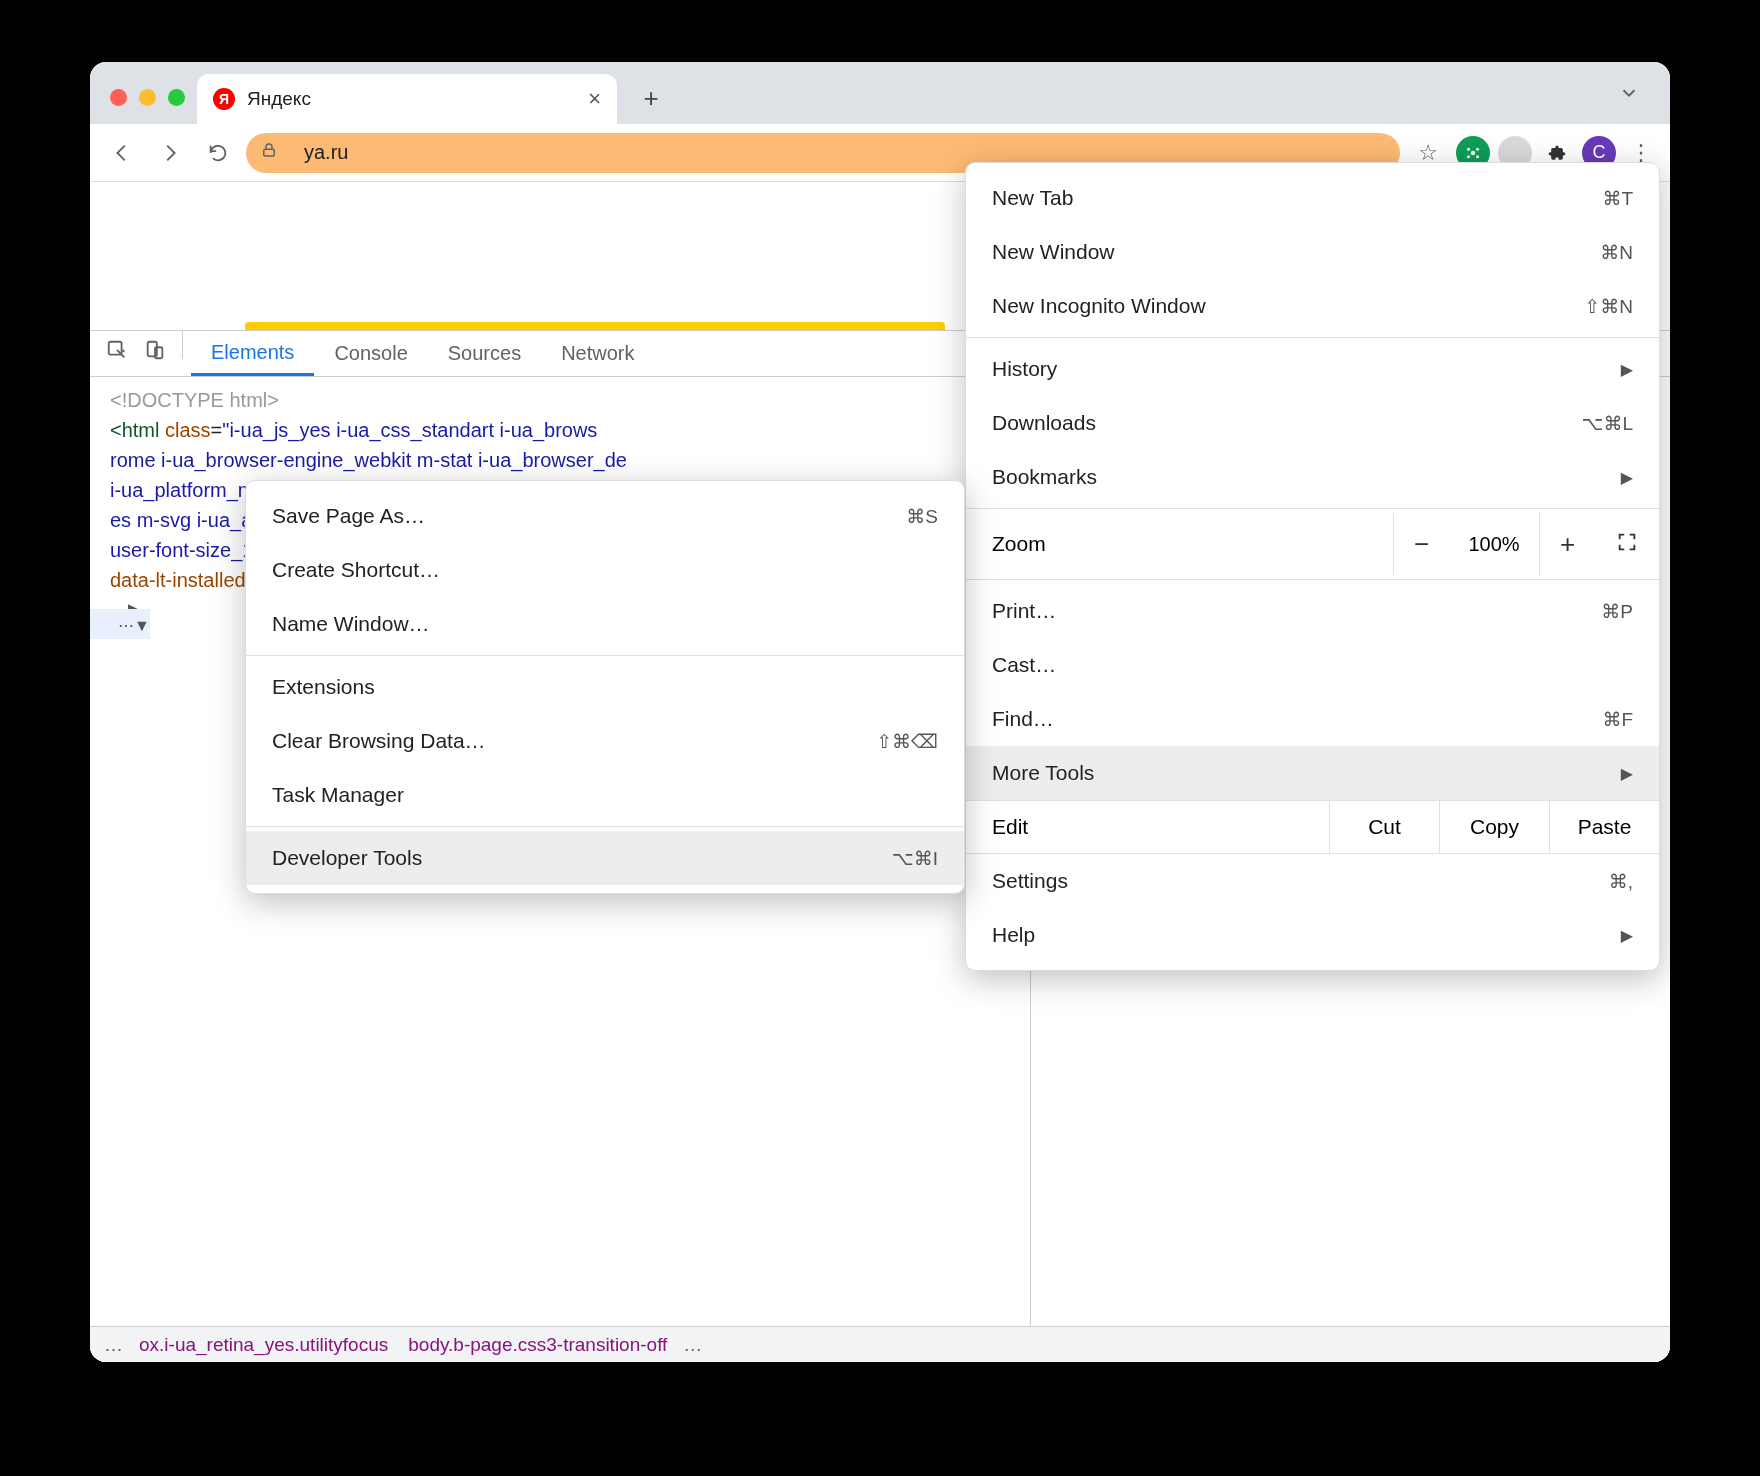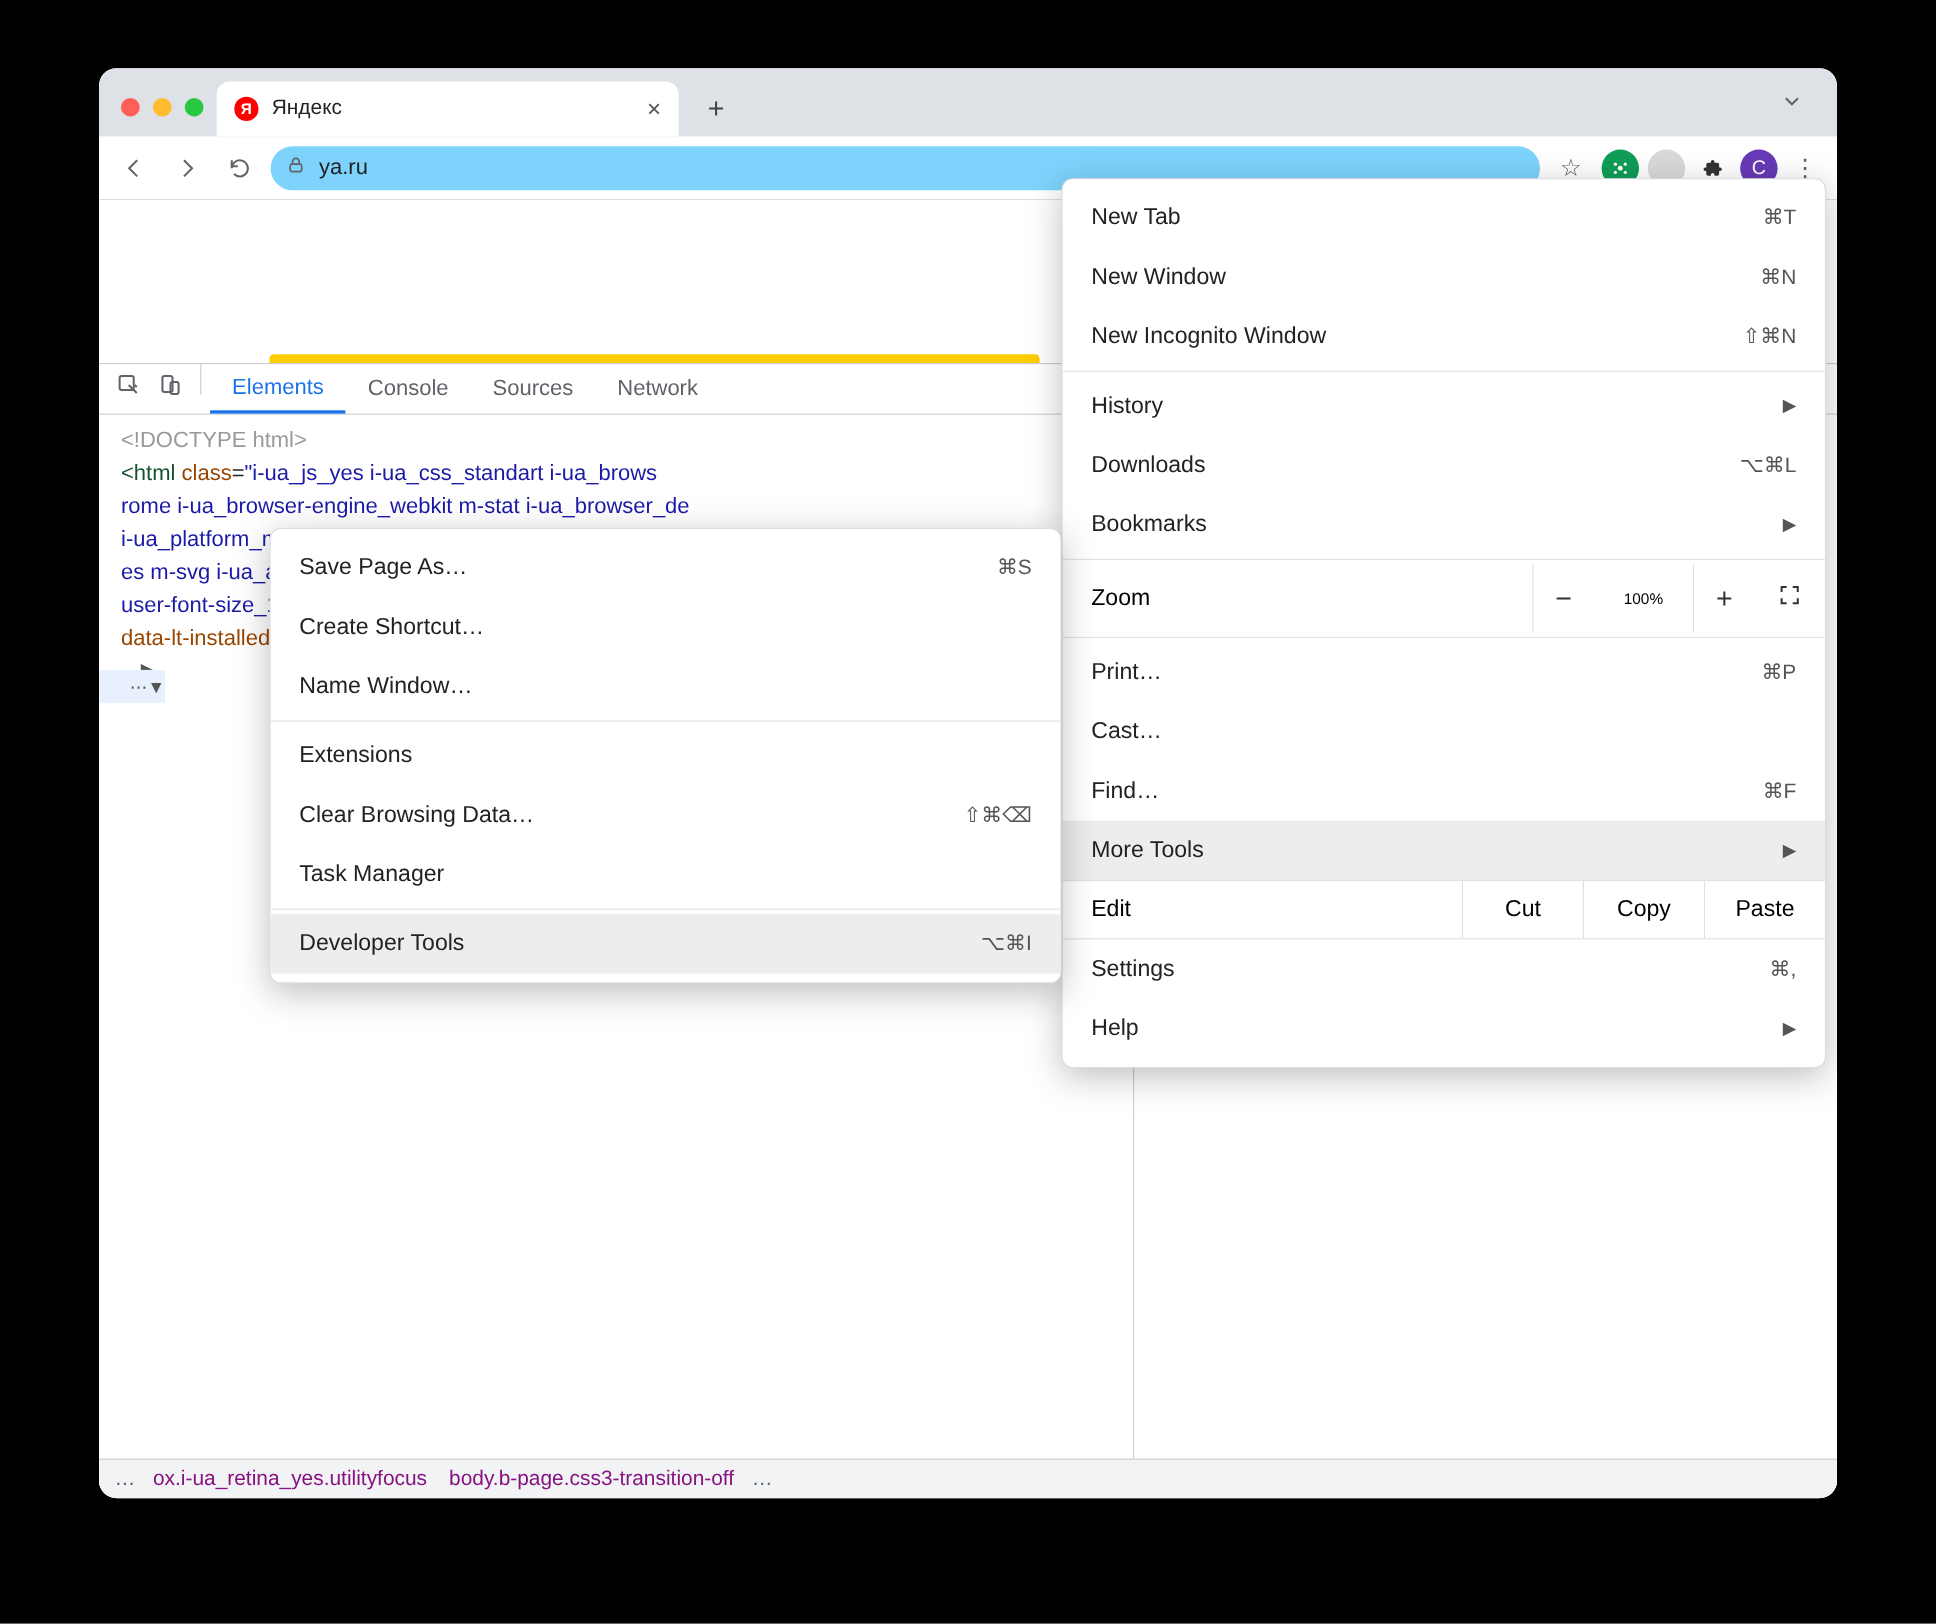--- a/index.html
+++ b/index.html
@@ -26,22 +26,22 @@
 .tab .close { font-size: 22px; color:#555; }
 .newtab { width: 40px; height:40px; margin: 0 0 6px 14px; font-size:26px; color:#444; display:flex; align-items:center; justify-content:center; }
 .tabbar-right { margin-left:auto; padding: 0 18px 16px 0; color:#555; }
 .addrbar {
   height: 58px; background: #fff; border-bottom: 1px solid #dadce0;
   display:flex; align-items:center; padding: 0 12px; gap: 8px;
 }
 .navbtn { width: 40px; height:40px; display:flex; align-items:center; justify-content:center; color:#5f6368; font-size:24px; }
 .navbtn.disabled { color:#bdc1c6; }
 .urlbox {
-  flex:1; height: 40px; background:#7dd3fc; border-radius: 20px; display:flex; align-items:center;
-  padding: 0 14px; gap: 12px; font-size: 20px; color:#202124;
+  flex:1; height: 40px; background:#fdba74; border-radius: 20px; display:flex; align-items:center;
+  padding: 0 14px; gap: 26px; font-size: 20px; color:#202124;
 }
 .lock { color:#5f6368; font-size:18px; }
 .staricon { width:40px; text-align:center; font-size:22px; color:#5f6368; }
 .exticon { width:34px; height:34px; border-radius:50%; display:flex; align-items:center; justify-content:center; font-size:18px; }
 .exticon.green { background:#0f9d58; color:#fff; }
 .exticon.gray { background:#d9d9d9; }
 .exticon.puzzle { color:#333; font-size:22px; }
 .exticon.avatar { background:#673ab7; color:#fff; font-weight:500; }
 .menuicon { width:34px; text-align:center; color:#5f6368; font-size:22px; }
 .content { position:relative; height: calc(100% - 120px); background:#fff; }
@@ -89,21 +89,21 @@
 }
 .mrow { display:flex; align-items:center; height:54px; padding: 0 26px; color:#222; }
 .mrow .lbl { flex:1; }
 .mrow .scut { color:#555; font-size:19px; }
 .mrow .caret { color:#555; font-size:16px; }
 .mrow.hi { background:#ededef; }
 .msep { height:1px; background:#e0e0e0; margin: 4px 0; }
 .mzoom { display:flex; align-items:center; height:62px; }
 .mzoom .lbl { padding-left:26px; flex:1; }
 .mzoom .zbtn { width:56px; text-align:center; font-size:26px; color:#333; border-left:1px solid #e0e0e0; height:100%; display:flex; align-items:center; justify-content:center; }
-.mzoom .zval { width:90px; text-align:center; font-size:14px; }
+.mzoom .zval { width:90px; text-align:center; font-size:20px; }
 .mzoom .fs { width:64px; text-align:center; }
 .mrow-edit { display:flex; height:54px; align-items:stretch; border-top:1px solid #e0e0e0; border-bottom:1px solid #e0e0e0; }
 .mrow-edit .elbl { padding-left:26px; display:flex; align-items:center; flex:1; }
 .mrow-edit .ebtn { width:110px; display:flex; align-items:center; justify-content:center; border-left:1px solid #e0e0e0; }
 
 
 .submenu {
   position:absolute; top:480px; left:245px; width:720px;
   background:#fff; border:1px solid #dadce0; border-radius:10px;
   box-shadow: 0 8px 32px rgba(0,0,0,0.25); padding: 8px 0;

